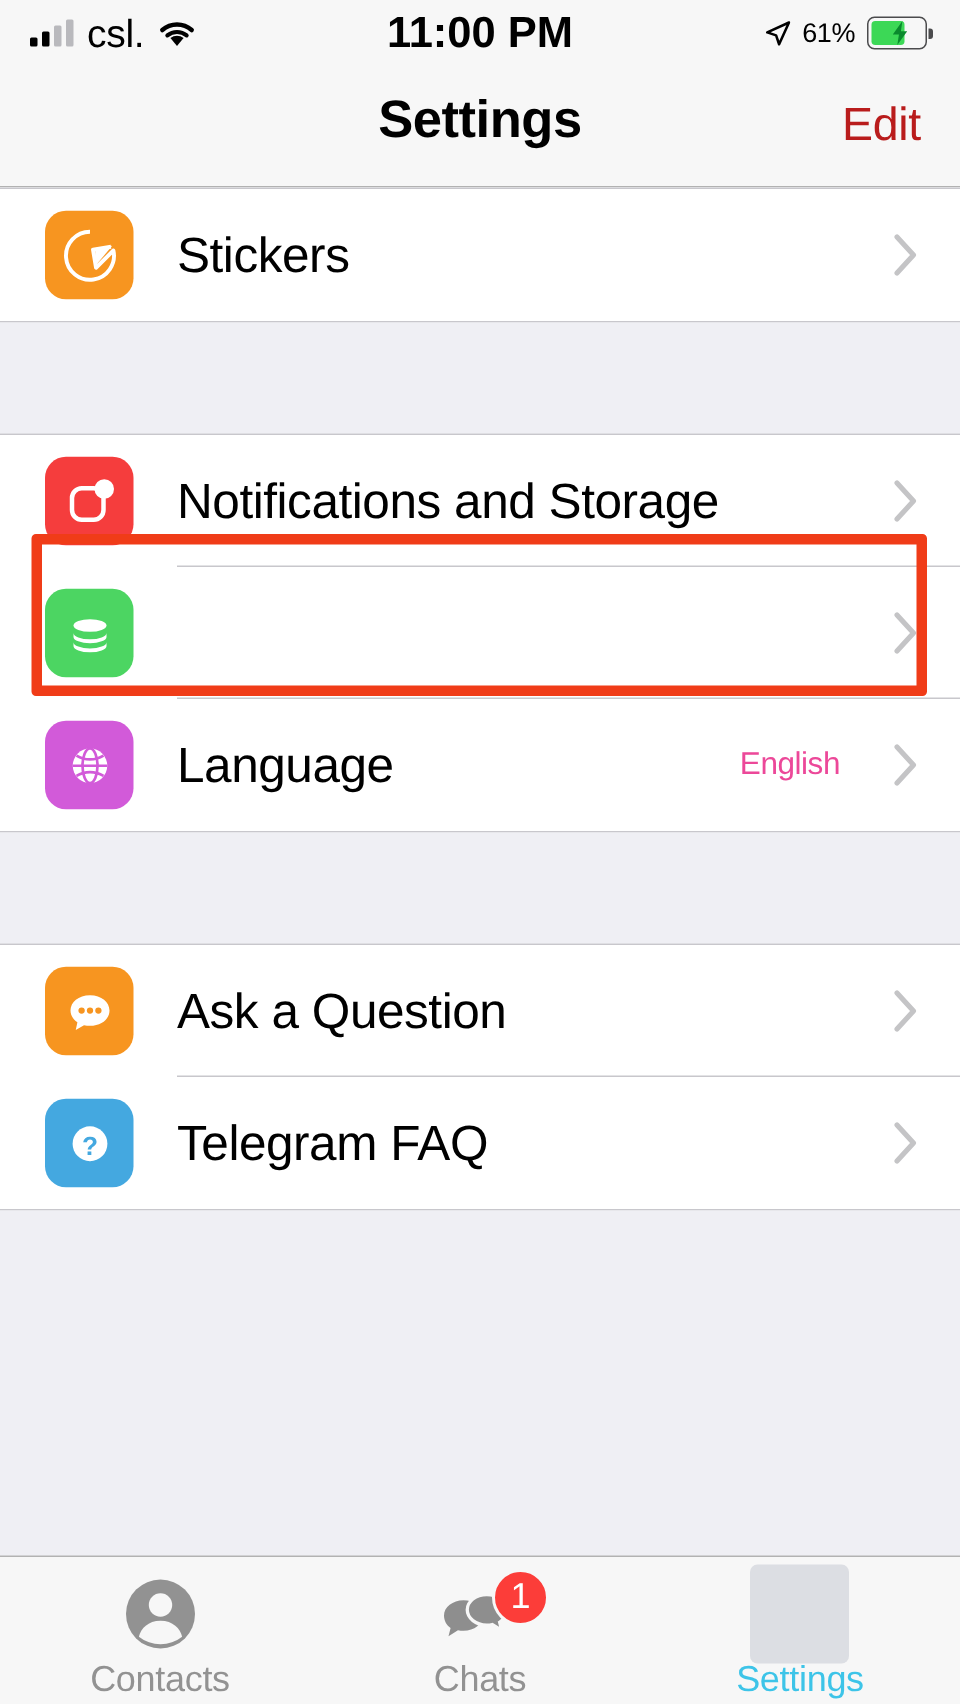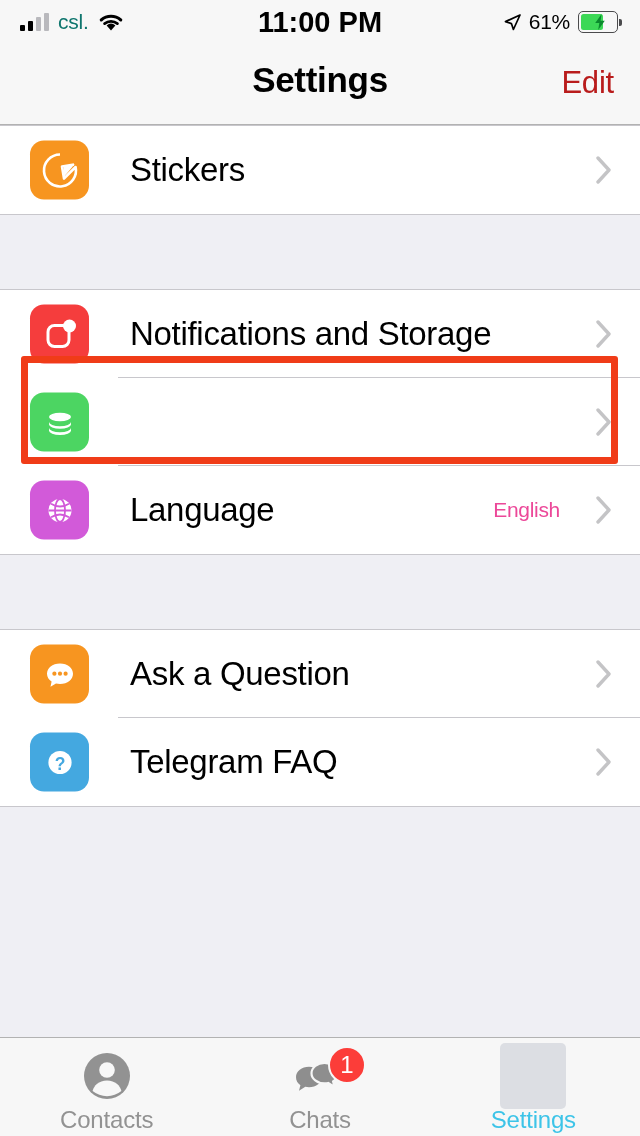--- a/index.html
+++ b/index.html
@@ -18,27 +18,27 @@
     background:#f7f7f7;
     display:flex; align-items:center;
   }
   .sb-left { position:absolute; left:20px; top:0; height:44px; display:flex; align-items:center; gap:9px; }
   .sig { display:flex; align-items:flex-end; gap:3px; height:18px; }
   .sig i { display:block; width:5px; border-radius:1px; background:#000; }
   .sig i:nth-child(1){ height:6px; }
   .sig i:nth-child(2){ height:10px; }
   .sig i:nth-child(3){ height:14px; background:#b9b9bd; }
   .sig i:nth-child(4){ height:18px; background:#b9b9bd; }
-  .carrier { font-size:21px; color:#0f766e; letter-spacing:-0.2px; }
+  .carrier { font-size:26px; color:#000000; letter-spacing:-0.2px; }
   .wifi { width:26px; height:19px; position:relative; }
   .sb-center { position:absolute; left:0; width:640px; text-align:center; top:0; height:44px; line-height:44px; }
   .sb-time { font-size:29px; font-weight:600; color:#000; letter-spacing:0px; }
   .sb-right { position:absolute; right:18px; top:0; height:44px; display:flex; align-items:center; gap:8px; }
   .loc-arrow { width:17px; height:17px; }
-  .batt-pct { font-size:21px; color:#000; letter-spacing:-0.3px; }
+  .batt-pct { font-size:18px; color:#000; letter-spacing:-0.3px; }
   .battery { position:relative; width:44px; height:22px; }
   .batt-body { position:absolute; left:0; top:0; width:40px; height:22px; border:1.8px solid #4b4b4d; border-radius:5px; }
   .batt-fill { position:absolute; left:2.6px; top:2.6px; width:22px; height:16.8px; background:#3cd856; border-radius:2.5px; }
   .batt-cap { position:absolute; right:0; top:7.5px; width:2.6px; height:7px; background:#4b4b4d; border-radius:0 2px 2px 0; }
   .batt-bolt { position:absolute; left:13px; top:2px; width:18px; height:18px; }
 
   
   .navbar {
     position:absolute; top:44px; left:0; width:640px; height:81px;
     background:#f7f7f7;
@@ -61,21 +61,20 @@
 
   .row { position:relative; display:flex; align-items:center; height:88px; background:#fff; }
   .row .icon-wrap { position:absolute; left:30px; top:50%; transform:translateY(-50%); width:59px; height:59px; }
   .ic {
     width:59px; height:59px; border-radius:14px;
     display:flex; align-items:center; justify-content:center;
   }
   .row-label {
     position:absolute; left:118px; font-size:33px; color:#000; letter-spacing:-0.3px;
     white-space:nowrap;
-    margin-left:12px;
   }
   .row-value {
     position:absolute; right:80px; font-size:21px; color:#ec4899; letter-spacing:-0.3px;
   }
   .chev { position:absolute; right:28px; width:16px; height:28px; }
   .chev svg { display:block; }
   .sep { position:absolute; left:118px; right:0; bottom:0; height:1px; background:#c8c7cc; }
 
   
   .highlight {

